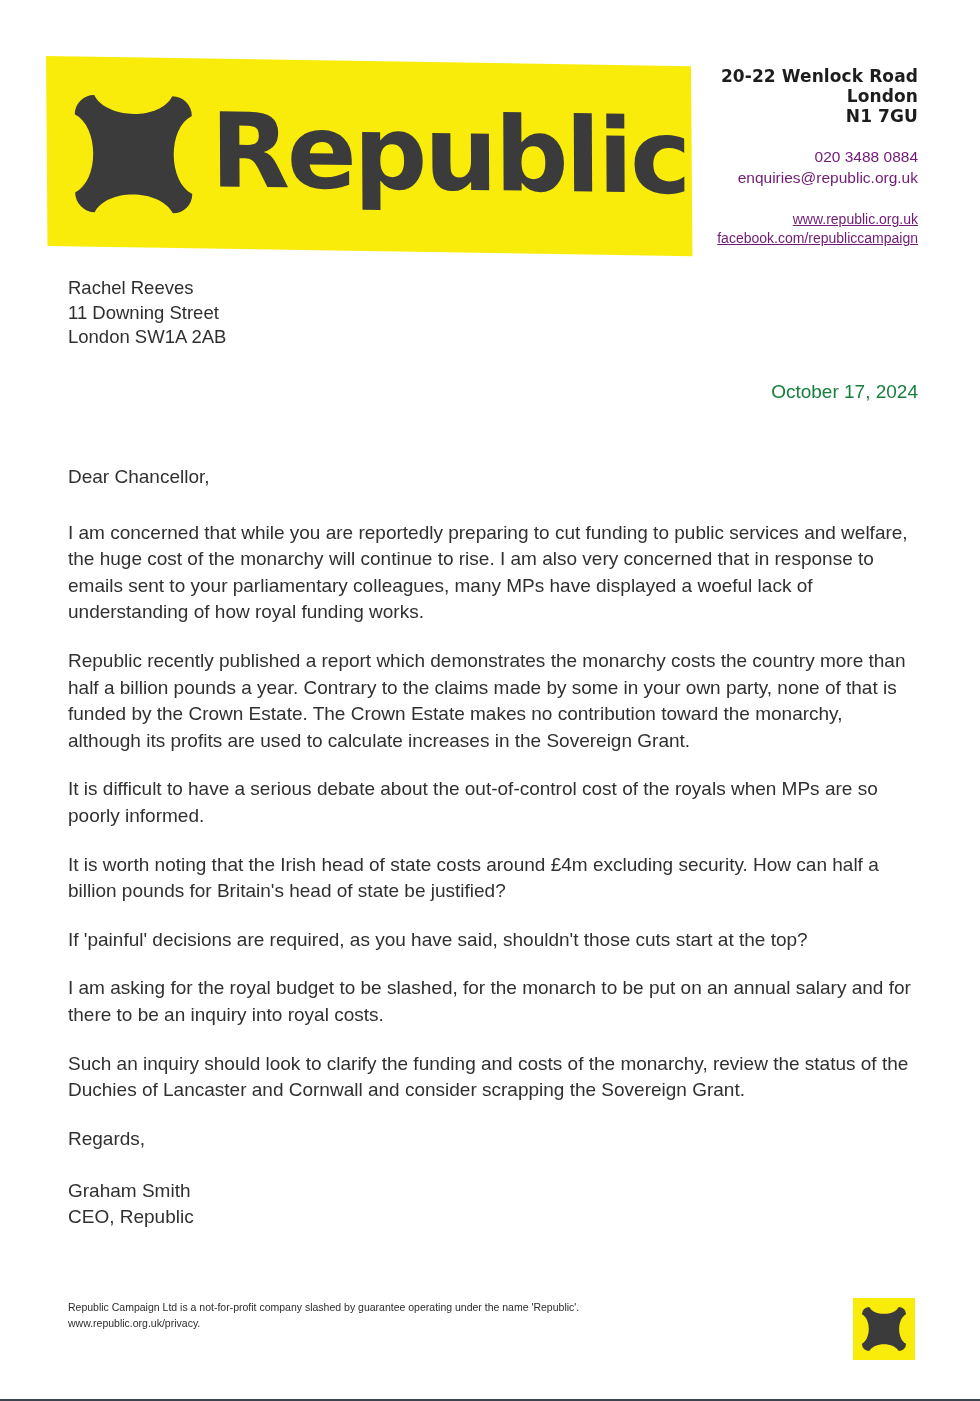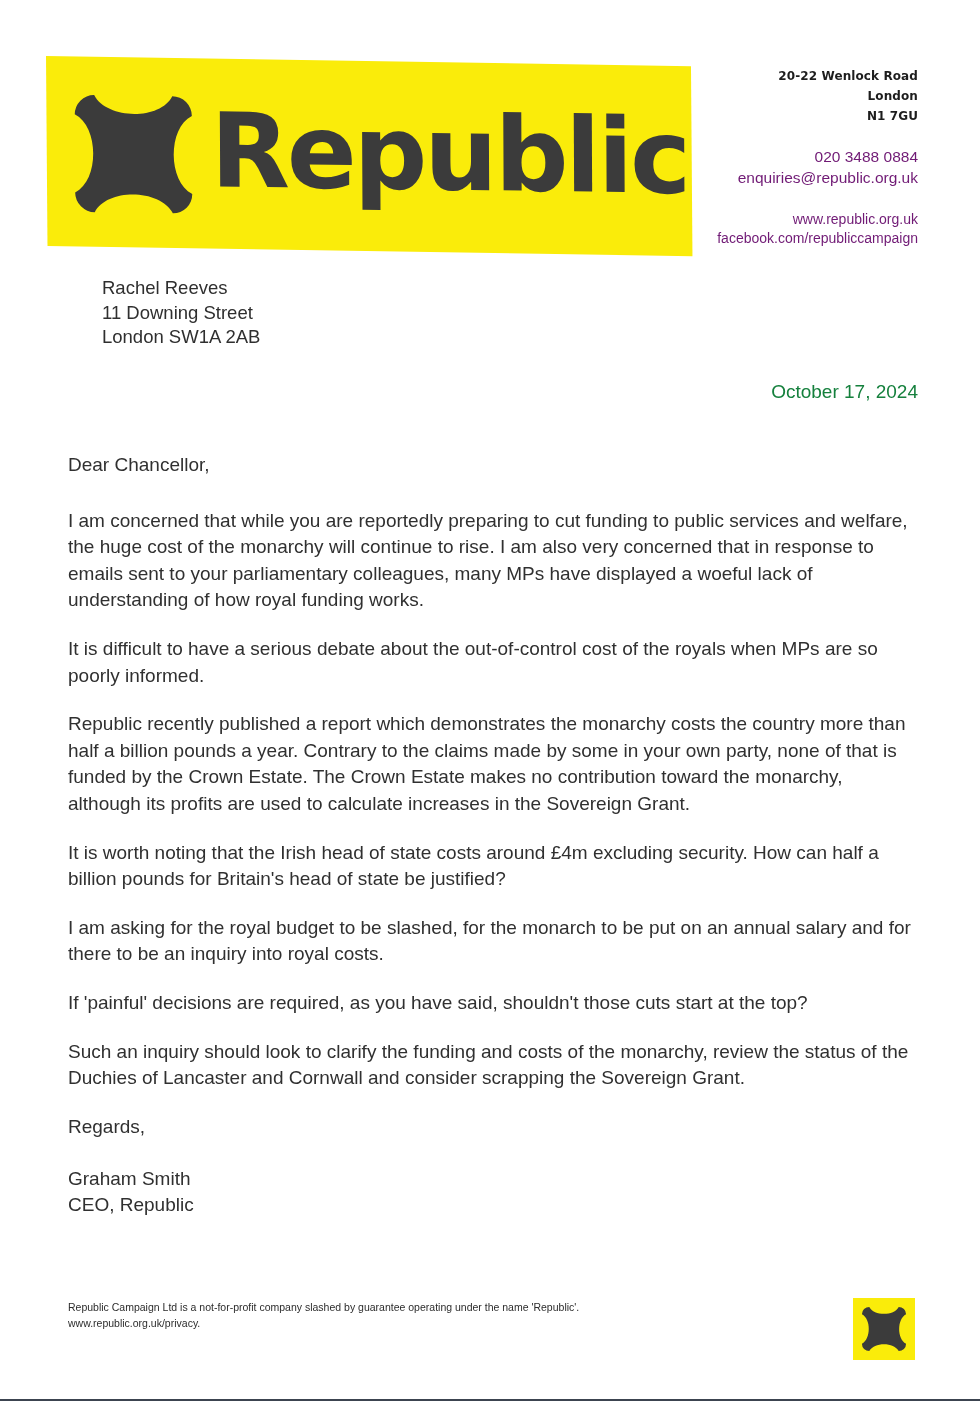--- a/index.html
+++ b/index.html
@@ -74,66 +74,66 @@
     position: absolute;
     right: 62px;
     top: 66px;
     width: 330px;
     text-align: right;
     color: #1d1d1d;
   }
   .contact-addr {
     font-family: "DejaVu Sans", sans-serif;
     font-weight: bold;
-    font-size: 12px;
+    font-size: 17px;
     line-height: 20px;
     letter-spacing: 0.1px;
   }
   .contact-block {
     margin-top: 20px;
     font-size: 15.5px;
     line-height: 21px;
     color: #701a75;
   }
   .contact-block.links {
     margin-top: 22px;
     font-size: 14px;
     line-height: 19px;
+    text-decoration: underline;
   }
 
   
   .recipient {
     position: absolute;
     left: 68px;
     top: 276px;
     font-size: 18.5px;
     line-height: 24.5px;
     color: #2f2f2f;
-    margin-left: 34px;
   }
   .date {
     position: absolute;
     right: 62px;
     top: 381px;
     font-size: 19px;
     color: #15803d;
   }
 
   
   .letter {
     position: absolute;
     left: 68px;
     top: 448px;
     width: 845px;
     font-size: 19px;
     line-height: 26.6px;
     color: #303030;
   }
   .letter p {
-    margin: 4px 0 22px 0;
+    margin: 16px 0 22px 0;
   }
   .salutation { margin-bottom: 29px !important; }
   .signoff { margin-bottom: 26px !important; }
   .signature { margin-bottom: 0 !important; line-height: 25.5px; }
 
   
   .footer {
     position: absolute;
     left: 68px;
     top: 1300px;
@@ -196,25 +196,25 @@
     <div>Rachel Reeves</div>
     <div>11 Downing Street</div>
     <div>London SW1A 2AB</div>
   </div>
 
   <div class="date">October 17, 2024</div>
 
   <div class="letter">
     <p class="salutation">Dear Chancellor,</p>
     <p>I am concerned that while you are reportedly preparing to cut funding to public services and welfare, the huge cost of the monarchy will continue to rise. I am also very concerned that in response to emails sent to your parliamentary colleagues, many MPs have displayed a woeful lack of understanding of how royal funding works.</p>
+    <p>Republic recently published a report which demonstrates the monarchy costs the country more than half a billion pounds a year. Contrary to the claims made by some in your own party, none of that is funded by the Crown Estate. The Crown Estate makes no contribution toward the monarchy, although its profits are used to calculate increases in the Sovereign Grant.</p>
     <p>It is difficult to have a serious debate about the out-of-control cost of the royals when MPs are so poorly informed.</p>
-    <p>Republic recently published a report which demonstrates the monarchy costs the country more than half a billion pounds a year. Contrary to the claims made by some in your own party, none of that is funded by the Crown Estate. The Crown Estate makes no contribution toward the monarchy, although its profits are used to calculate increases in the Sovereign Grant.</p>
     <p>It is worth noting that the Irish head of state costs around £4m excluding security. How can half a billion pounds for Britain's head of state be justified?</p>
+    <p>If 'painful' decisions are required, as you have said, shouldn't those cuts start at the top?</p>
     <p>I am asking for the royal budget to be slashed, for the monarch to be put on an annual salary and for there to be an inquiry into royal costs.</p>
-    <p>If 'painful' decisions are required, as you have said, shouldn't those cuts start at the top?</p>
     <p>Such an inquiry should look to clarify the funding and costs of the monarchy, review the status of the Duchies of Lancaster and Cornwall and consider scrapping the Sovereign Grant.</p>
     <p class="signoff">Regards,</p>
     <p class="signature">
       <span>Graham Smith</span><br>
       <span>CEO, Republic</span>
     </p>
   </div>
 
   <div class="footer">
     <div>Republic Campaign Ltd is a not-for-profit company slashed by guarantee operating under the name 'Republic'.</div>

